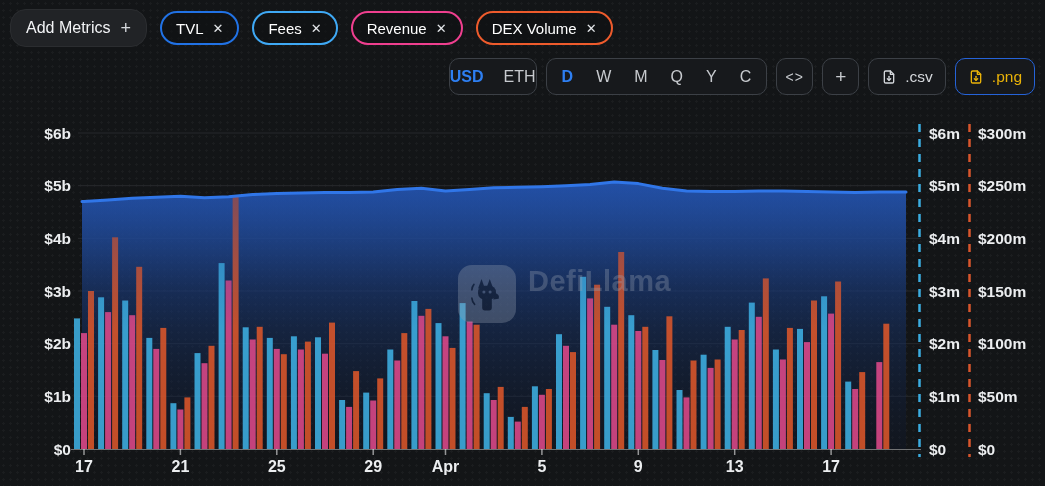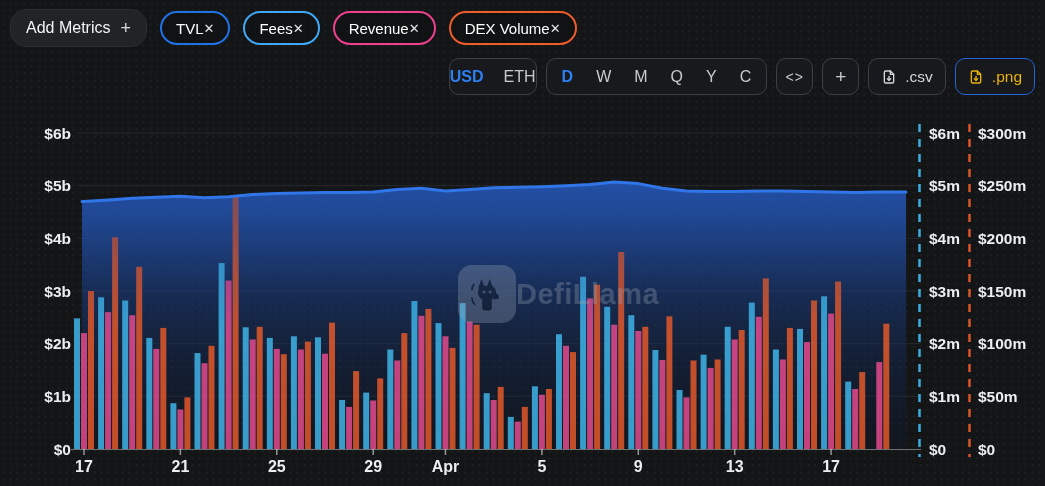--- a/index.html
+++ b/index.html
@@ -16,21 +16,21 @@
   }
   
   .row1 { position:absolute; top:9px; left:10px; display:flex; align-items:center; gap:13px; }
   .add-metrics {
     display:flex; align-items:center; gap:10px; height:38px; padding:0 15px;
     background:#212326; border:1px solid #2b2d30; border-radius:16px;
     font-size:16px; color:#f3f4f6; cursor:pointer;
   }
   .add-metrics .plus { font-size:18px; color:#d6d9dd; }
   .metric-pill {
-    display:flex; align-items:center; height:34px; padding:0 14px;
+    display:flex; align-items:center; gap:9px; height:34px; padding:0 14px;
     border:2px solid #888; border-radius:17px; background:rgba(15,17,19,0.6);
     font-size:15px; color:#ffffff; cursor:pointer; white-space:nowrap;
   }
   .metric-pill .x { font-size:13px; color:#e3e6e9; }
   
   .row2 { position:absolute; top:58px; right:10px; display:flex; align-items:stretch; gap:9px; height:37px; }
   .grp {
     display:flex; align-items:center; border:1px solid #3c4046; border-radius:10px;
     background:#17191c; color:#c7cace; font-size:16px;
   }
@@ -40,21 +40,21 @@
   .sel { color:#2e7ff2; font-weight:700; }
   .sq { justify-content:center; width:37px; cursor:pointer; }
   .embed { font-size:14px; letter-spacing:1px; }
   .plusbtn { font-size:19px; }
   .filebtn { padding:0 12px; gap:8px; cursor:pointer; font-size:15.5px; color:#d4d7db; }
   .pngbtn { border-color:#2563d9; color:#eab308; }
   .ficon { width:16px; height:16px; display:block; }
   
   .chart-wrap { position:absolute; inset:0;padding-left:16px; }
   .watermark {
-    position:absolute; left:458px; top:265px; display:flex; align-items:center; 
+    position:absolute; left:458px; top:265px; display:flex; align-items:flex-start; gap:12px;
     opacity:0.32; pointer-events:none;
   }
   .wm-badge { width:58px; height:58px; border-radius:14px; background:#97a1b1;
     display:flex; align-items:center; justify-content:center; }
   .wm-text { font-size:29px; font-weight:700; color:#9aa4b4; letter-spacing:0.5px; }
 </style>
 </head>
 <body>
 
 <div class="row1">

